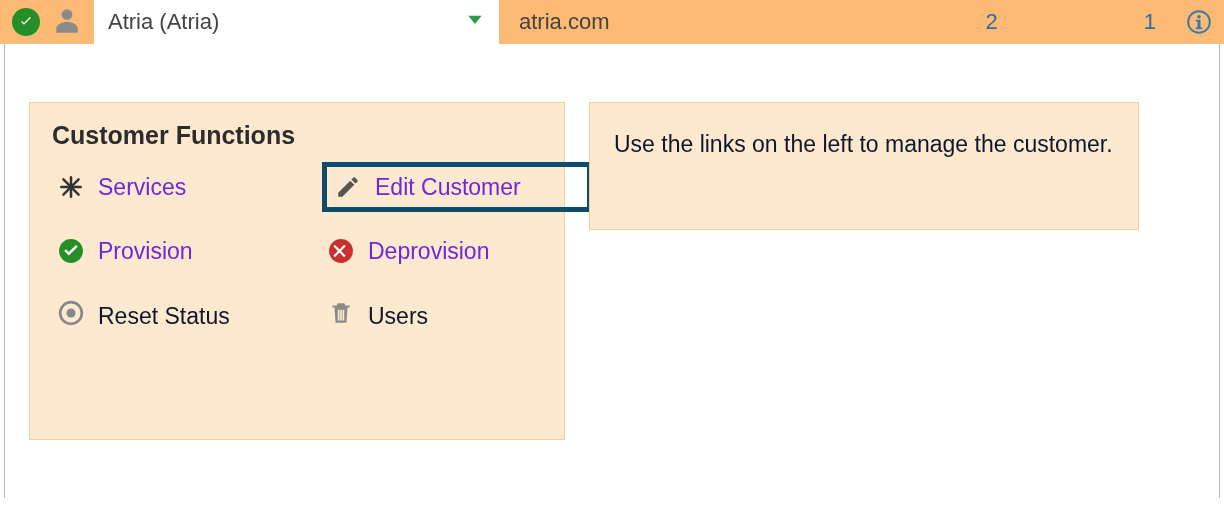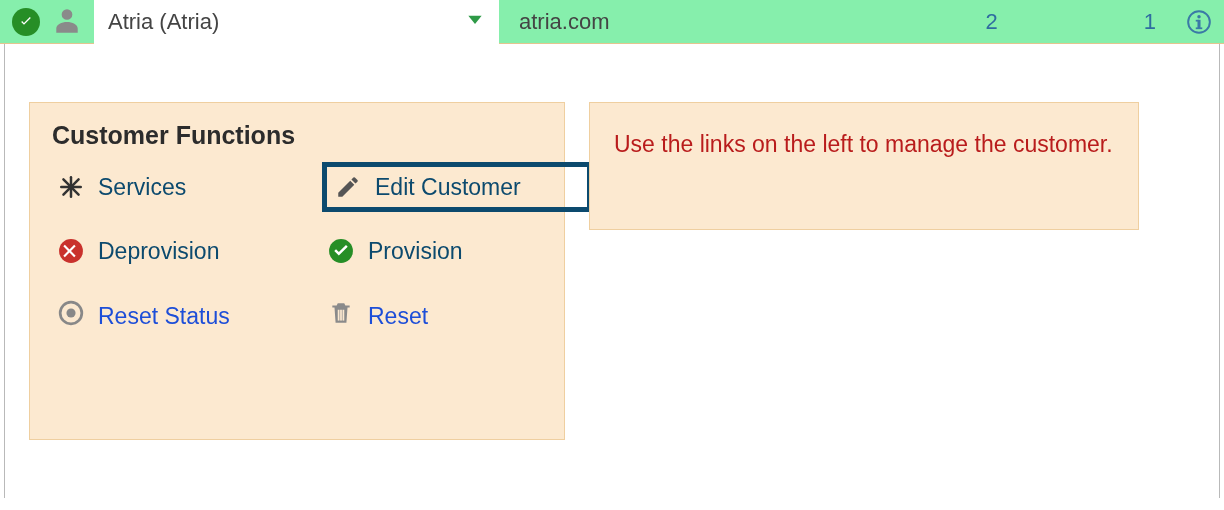--- a/index.html
+++ b/index.html
@@ -10,21 +10,21 @@
     font-family: "Segoe UI", Arial, sans-serif;
     font-size: 22px;
     color: #313131;
     background: #ffffff;
   }
 
   
   .topbar {
     width: 100%;
     height: 44px;
-    background: #86efac;
+    background: #fdba74;
     display: flex;
     align-items: center;
     padding: 0 12px;
     gap: 14px;
     border-bottom: 1px solid #e4c48f;
   }
   .status-check {
     width: 28px; height: 28px;
     border-radius: 50%;
     background: #268e26;
@@ -77,21 +77,21 @@
   }
   .functions-card {
     width: 536px;
     min-height: 338px;
     padding: 18px 22px 22px 22px;
   }
   .help-card {
     width: 550px;
     min-height: 128px;
     padding: 24px 22px 22px 24px;
-    color: #b91c1c;
+    color: #0f172a;
     font-size: 23px;
     line-height: 1.5;
   }
 
   .card-title {
     font-weight: 700;
     font-size: 25px;
     color: #2c2c2c;
     margin: 0 0 12px 0;
   }
@@ -114,22 +114,22 @@
     border: 5px solid #0c4a6e;
     padding: 4px 20px 4px 4px;
     height: 50px;
   }
   .func-icon {
     width: 34px;
     display: flex; align-items: center; justify-content: center;
     color:#555;
   }
   .func-icon svg { width: 26px; height: 26px; }
-  .func-label { color: #0c4a6e; font-size: 23px; text-decoration: underline; text-decoration-color: rgba(47,109,160,0); }
-  .func-label.plain { color: #1d4ed8; margin-top: 7px; }
+  .func-label { color: #6d28d9; font-size: 23px; text-decoration: underline; text-decoration-color: rgba(47,109,160,0); }
+  .func-label.plain { color: #0f172a; margin-top: 7px; }
 
   .icon-check-green { }
   .icon-check-green circle { fill:#268e26; }
   .icon-deprovision circle { fill:#c9312c; }
 </style>
 </head>
 <body>
 
 <div class="topbar">
   <div class="status-check">
@@ -194,36 +194,36 @@
             </svg>
         </span>
         <span class="func-label">Edit Customer</span>
       </a>
 
 
 
 
       <a class="func-item">
         <span class="func-icon">
+          <svg class="icon-check-green" viewBox="0 0 24 24">
+              <circle cx="12" cy="12" r="11"></circle>
+              <path fill="#fff" d="M10 16.2l-4.2-4.2 1.6-1.6L10 13l6.6-6.6 1.6 1.6z"></path>
+            </svg>
+        </span>
+        <span class="func-label">Provision</span>
+      </a>
+
+      <a class="func-item">
+        <span class="func-icon">
           <svg class="icon-deprovision" viewBox="0 0 24 24">
               <circle cx="12" cy="12" r="11"></circle>
               <path fill="#fff" d="M16.3 7.7 12 12l4.3 4.3-1.4 1.4L10.6 13.4 6.3 17.7 4.9 16.3 9.2 12 4.9 7.7 6.3 6.3l4.3 4.3 4.3-4.3z"></path>
             </svg>
         </span>
         <span class="func-label">Deprovision</span>
-      </a>
-
-      <a class="func-item">
-        <span class="func-icon">
-          <svg class="icon-check-green" viewBox="0 0 24 24">
-              <circle cx="12" cy="12" r="11"></circle>
-              <path fill="#fff" d="M10 16.2l-4.2-4.2 1.6-1.6L10 13l6.6-6.6 1.6 1.6z"></path>
-            </svg>
-        </span>
-        <span class="func-label">Provision</span>
       </a>
 
       <div class="func-item">
         <span class="func-icon">
           <svg viewBox="0 0 24 24">
               <circle cx="12" cy="12" r="10" fill="none" stroke="#888" stroke-width="2.5"></circle>
               <circle cx="12" cy="12" r="4.2" fill="#888"></circle>
             </svg>
         </span>
         <span class="func-label plain">Reset Status</span>
@@ -231,21 +231,21 @@
 
       <div class="func-item">
         <span class="func-icon">
           <svg viewBox="0 0 24 24">
               <path fill="#8a8a8a" d="M6 7h12l-1 14H7L6 7zm3-4h6l1 2h4v2H4V5h4l1-2z"></path>
               <rect x="9" y="9" width="1.6" height="10" fill="#fce9d0"></rect>
               <rect x="11.2" y="9" width="1.6" height="10" fill="#fce9d0"></rect>
               <rect x="13.4" y="9" width="1.6" height="10" fill="#fce9d0"></rect>
             </svg>
         </span>
-        <span class="func-label plain">Reset</span>
+        <span class="func-label plain">Users</span>
       </div>
 
     </div>
   </div>
 
   <div class="help-card">
     <span>Use the links on the left to manage the customer.</span>
   </div>
 
 </div>

